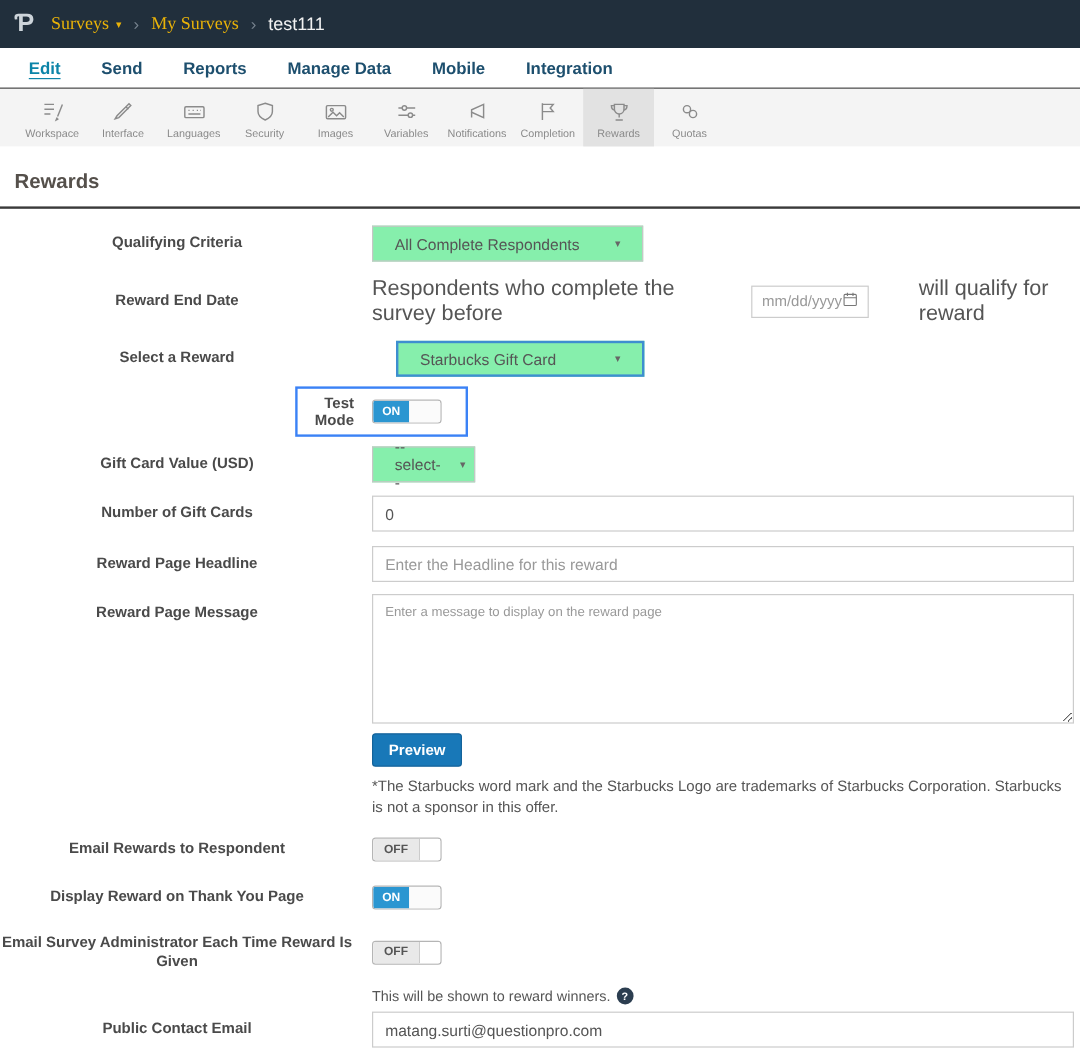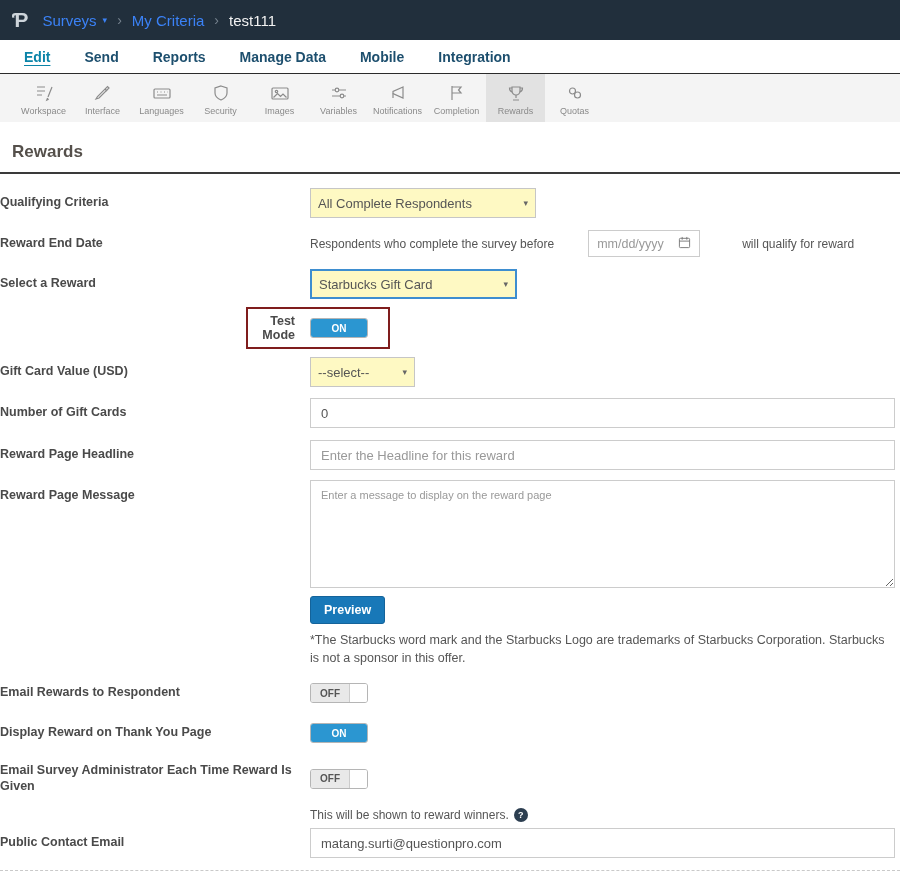--- a/index.html
+++ b/index.html
@@ -6,21 +6,21 @@
   html,body { margin:0; padding:0; }
   body {
     width: 900px; height: 874px;
     font-family: "Liberation Sans", sans-serif;
     background: #fff; color:#444; overflow:hidden;
   }
 
   
   .topbar { height:40px; background:#212f3c; display:flex; align-items:center; padding:0 12px; }
   .logo { color:#cdd4da; font-size:21px; font-weight:bold; margin-right:14px; cursor:pointer; }
-  .crumb { font-size:15px; color:#3b82f6; cursor:pointer; display:inline-flex; align-items:center; }
+  .crumb { font-size:15px; color:#eab308; cursor:pointer; display:inline-flex; align-items:center;font-family:Liberation Serif, serif; }
   .crumb .caret { font-size:9px; margin-left:6px; }
   .chev { color:#76828e; font-size:14px; margin:0 10px; }
   .crumb-current { color:#f2f2f2; font-size:15px; }
 
   
   .menu-row { height:34px; display:flex; align-items:center; gap:34px; padding:0 24px;
               background:#fff; border-bottom:1px solid #2b2b2b; }
   .menu-item { font-size:14px; font-weight:bold; color:#1d4f6e; text-decoration:none; cursor:pointer; }
   .menu-item.active { color:#0c84a8; text-decoration:underline; text-underline-offset:3px; }
 
@@ -32,53 +32,53 @@
   .tool-label { font-size:9px; color:#8a8a8a; white-space:nowrap; }
   .tool svg { display:block; }
 
   
   .page-title { margin:20px 0 0 12px; font-size:17px; font-weight:bold; color:#55504b; }
   .title-rule { border:none; border-top:2px solid #3a3a3a; margin:10px 0 0 0; }
 
   
   .form { padding-top:14px; }
   .form-row { display:flex; align-items:center; margin:0 5px 12px 0; }
-  .f-label { width:310px; flex-shrink:0; text-align:left; padding-right:15px;
+  .f-label { width:310px; flex-shrink:0; text-align:center; padding-right:15px;
              font-size:12.5px; font-weight:bold; color:#4a4a4a; line-height:1.25; }
   .f-control { flex:1; display:flex; align-items:center; }
 
   .select { display:inline-flex; align-items:center; justify-content:space-between;
-            border:1px solid #c6c6c6; background:#fef9c3; height:30px; padding:0 7px;
-            font-size:13px; color:#555; cursor:pointer;text-align:center; }
+            border:1px solid #c6c6c6; background:#86efac; height:30px; padding:0 18px;
+            font-size:13px; color:#555; cursor:pointer; }
   .select .sel-caret { font-size:9px; color:#666; margin-left:16px; }
   .select.highlight { border:2px solid #3e8ed0; }
 
   .text-input { width:100%; height:30px; border:1px solid #ccc; padding:0 10px;
                 font-size:13px; color:#555; font-family:inherit; background:#fff; }
   .text-input::placeholder, textarea::placeholder { color:#999; }
   textarea.text-area { width:100%; height:108px; border:1px solid #ccc; padding:8px 10px;
                        font-size:11px; color:#555; font-family:inherit; resize:vertical; }
 
-  .inline-text { font-size:12px; color:#555; }
+  .inline-text { font-size:18px; color:#555; }
   .date-input { display:inline-flex; align-items:center; justify-content:space-between;
                 width:112px; height:27px; border:1px solid #ccc; background:#fff;
                 padding:0 8px; font-size:12.5px; color:#999; cursor:text; margin-left:34px; }
   .after-text { margin-left:42px; }
 
   
   .toggle { width:58px; height:20px; border:1px solid #b5b5b5; border-radius:3px;
             display:inline-flex; overflow:hidden; font-size:10px; font-weight:bold; cursor:pointer; background:#fff; }
-  .toggle .seg-on { background:#2b96d1; color:#fff; width:56px; display:flex; align-items:center; justify-content:center; }
+  .toggle .seg-on { background:#2b96d1; color:#fff; width:30px; display:flex; align-items:center; justify-content:center; }
   .toggle.on .blank { flex:1; background:#fbfbfb; }
   .toggle.off .seg-off { flex:1; background:#e9e9e9; color:#555; display:flex; align-items:center; justify-content:center; }
   .toggle.off .blank { width:18px; background:#fff; border-left:1px solid #ccc; }
 
   
   .test-row { padding-left:246px; margin-bottom:8px; }
-  .test-box { border:2px solid #7f1d1d; display:inline-flex; align-items:center; padding:5px 20px 5px 0; }
+  .test-box { border:2px solid #3b82f6; display:inline-flex; align-items:center; padding:5px 20px 5px 0; }
   .tm-label { width:62px; text-align:right; padding-right:15px; font-size:12.5px; font-weight:bold; color:#4a4a4a; }
 
   .btn { display:inline-block; background:#1878b8; color:#fff; font-weight:bold; font-size:12.5px;
          padding:6px 13px; border-radius:3px; border:1px solid #14639a; cursor:pointer; font-family:inherit; }
 
   .disclaimer { font-size:12.5px; color:#555; line-height:1.4; }
   .toggle-row { margin-bottom:20px; }
 
   .helper-row { margin-top:-6px; margin-bottom:6px; }
   .helper-text { font-size:12px; color:#555; }
@@ -91,21 +91,21 @@
 </head>
 <body>
 
 <div class="topbar">
   <span class="logo">Ƥ</span>
   <span class="crumb">
     <span>Surveys</span>
     <span class="caret">▾</span>
   </span>
   <span class="chev">›</span>
-  <span class="crumb">My Criteria</span>
+  <span class="crumb">My Surveys</span>
   <span class="chev">›</span>
   <span class="crumb-current">test111</span>
 </div>
 
 <div class="menu-row">
   <a class="menu-item active">Edit</a>
   <a class="menu-item">Send</a>
   <a class="menu-item">Reports</a>
   <a class="menu-item">Manage Data</a>
   <a class="menu-item">Mobile</a>
@@ -233,21 +233,21 @@
           <svg width="13" height="13" viewBox="0 0 14 14" fill="none" stroke="#777" stroke-width="1">
               <rect x="1.5" y="2.5" width="11" height="10" rx="1"></rect>
               <path d="M1.5 5.5h11M4.5 1v3M9.5 1v3"></path>
             </svg>
         </span>
       </span>
       <span class="inline-text after-text">will qualify for reward</span>
     </div>
   </div>
 
-  <div class="form-row" style="margin-bottom:8px;">
+  <div class="form-row" style="margin-bottom:8px;gap:20px;">
     <div class="f-label">Select a Reward</div>
     <div class="f-control">
       <div class="select highlight" style="width:207px;">
         <span>Starbucks Gift Card</span>
         <span class="sel-caret">▾</span>
       </div>
     </div>
   </div>
 
   <div class="test-row">
@@ -256,21 +256,21 @@
       <div class="toggle on">
         <span class="seg-on">ON</span>
         <span class="blank"></span>
       </div>
     </div>
   </div>
 
   <div class="form-row" style="margin-bottom:11px;">
     <div class="f-label">Gift Card Value (USD)</div>
     <div class="f-control">
-      <div class="select" style="width:105px;">
+      <div class="select" style="width:86px;">
         <span>--select--</span>
         <span class="sel-caret">▾</span>
       </div>
     </div>
   </div>
 
   <div class="form-row">
     <div class="f-label">Number of Gift Cards</div>
     <div class="f-control">
       <input class="text-input" type="text" value="0" style="">

